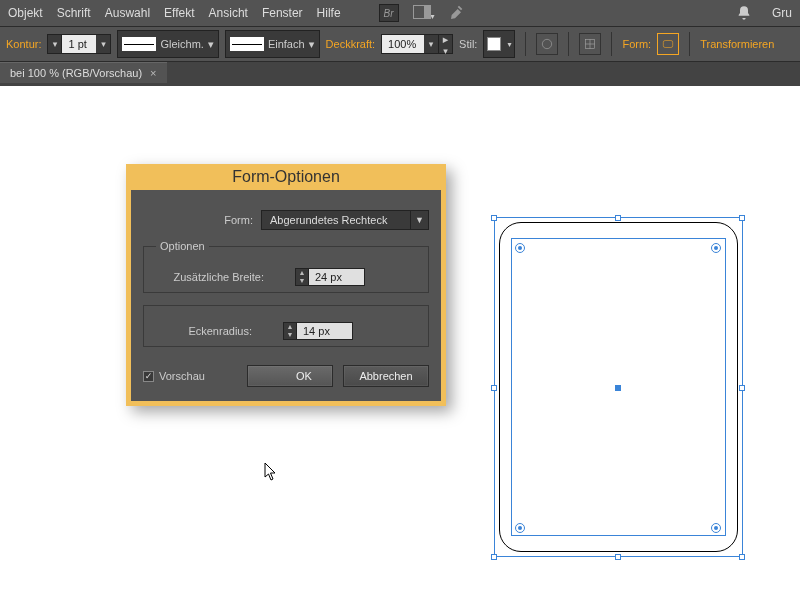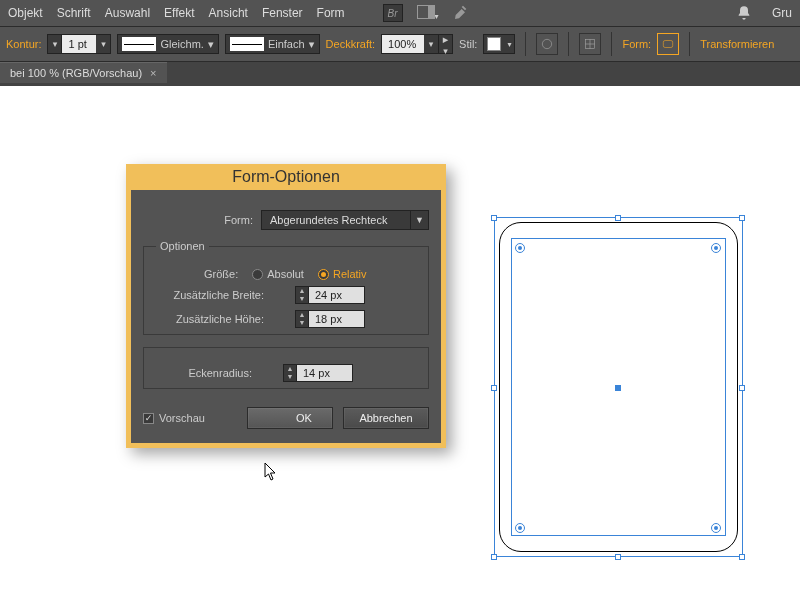--- a/index.html
+++ b/index.html
@@ -16,21 +16,21 @@
 .menubar .nib svg { width:16px;height:16px; fill:#999; }
 
 
 .optbar { height: 36px; background: #535353; border-top: 1px solid #2b2b2b; border-bottom: 1px solid #2b2b2b; display: flex; align-items: center; padding: 0 6px; font-size: 11px; color: #ccc; gap: 6px; }
 .optbar .lbl-orange { color: #f5a623; font-size: 11px; }
 .optbar .combo { display: flex; align-items: center; background: #3a3a3a; border: 1px solid #222; height: 20px; }
 .optbar .combo .txt { background: #ececec; color: #222; padding: 0 6px; min-width: 34px; text-align: left; height: 18px; line-height: 18px; font-size: 11px; }
 .optbar .combo .arrow, .optbar .combo .steppers { width: 14px; height: 18px; display:flex; flex-direction:column; }
 .optbar .combo .arrow { align-items:center; justify-content:center; }
 .optbar .combo .arrow::after { content:"▾"; font-size:9px; color:#ccc; }
-.optbar .swatch-wrap { display:flex; align-items:center; border:1px solid #222; height:20px; background:#3a3a3a; }
+.optbar .swatch-wrap { display:flex; align-items:center; border:1px solid #222; height:28px; background:#3a3a3a; }
 .optbar .swatch { width: 34px; height: 14px; margin:0 4px; }
 .optbar .swatch.line { background:#fff; position:relative; }
 .optbar .swatch.line::after { content:""; position:absolute; left:2px; right:2px; top:50%; height:1px; background:#000; }
 .optbar .sq { width:14px; height:14px; background:#fff; border:1px solid #888; margin:0 3px; }
 .optbar .sep { width:1px; height:24px; background:#333; margin:0 4px; }
 .optbar .iconbtn { width:22px; height:22px; border:1px solid #333; display:flex; align-items:center; justify-content:center; }
 .optbar .iconbtn svg { width:14px; height:14px; stroke:#aaa; fill:none; }
 
 
 .tabbar { height: 24px; background: #434343; display: flex; align-items: flex-start; padding: 0 0; }
@@ -84,21 +84,21 @@
 </head>
 <body>
 
 <div class="menubar">
   <span class="menu-item">Objekt</span>
   <span class="menu-item">Schrift</span>
   <span class="menu-item">Auswahl</span>
   <span class="menu-item">Effekt</span>
   <span class="menu-item">Ansicht</span>
   <span class="menu-item">Fenster</span>
-  <span class="menu-item">Form</span>
+  <span class="menu-item">Hilfe</span>
   <span style="width:10px"></span>
   <span class="icon-box">Br</span>
   <span><span class="panel-icon"></span><span style="font-size:8px;color:#ccc">▾</span></span>
   <span class="nib"><svg viewBox="0 0 24 24">
         <path d="M3 21l6-1 9-9-5-5-9 9-1 6zm15-13l2-2-5-5-2 2 5 5z"></path>
       </svg></span>
   <div class="menu-right">
     <svg class="bell" viewBox="0 0 24 24">
         <path d="M12 2a6 6 0 0 0-6 6v4l-2 3v1h16v-1l-2-3V8a6 6 0 0 0-6-6zm0 20a2.5 2.5 0 0 0 2.5-2.5h-5A2.5 2.5 0 0 0 12 22z"></path>
       </svg>
@@ -193,49 +193,28 @@
     <div class="row">
       <span class="field-label">Form:</span>
       <div class="select">
         <div class="val">Abgerundetes Rechteck</div>
         <div class="arrow">▼</div>
       </div>
     </div>
 
     <fieldset>
       <legend>Optionen</legend>
-      <div class="row" style="justify-content:flex-start; padding-left:48px">
-        <span class="field-label">Größe:</span>
-        <span class="radio">
-            <span class="dot"></span>
-            <span>Absolut</span>
-          </span>
-        <span class="radio checked">
-            <span class="dot"></span>
-            <span style="color:#f5a623">Relativ</span>
-          </span>
-      </div>
       <div class="row" style="justify-content:flex-start">
         <span class="field-label" style="width:108px">Zusätzliche Breite:</span>
         <div class="stepper">
           <div class="arrows">
               <span>▲</span>
               <span>▼</span>
             </div>
           <div class="val">24 px</div>
-        </div>
-      </div>
-      <div class="row" style="justify-content:flex-start">
-        <span class="field-label" style="width:108px">Zusätzliche Höhe:</span>
-        <div class="stepper">
-          <div class="arrows">
-              <span>▲</span>
-              <span>▼</span>
-            </div>
-          <div class="val">18 px</div>
         </div>
       </div>
     </fieldset>
 
     <fieldset class="no-legend">
       <div class="row" style="justify-content:flex-start">
         <span class="field-label" style="width:96px">Eckenradius:</span>
         <div class="stepper">
           <div class="arrows">
               <span>▲</span>

